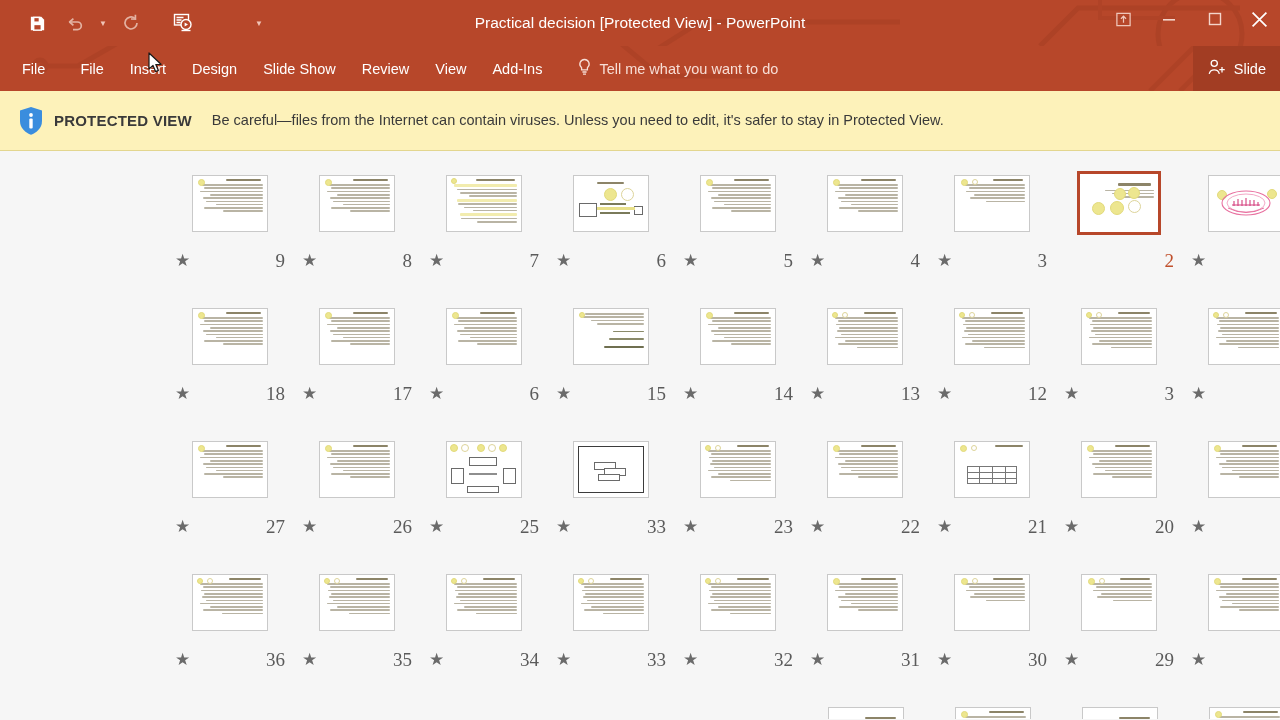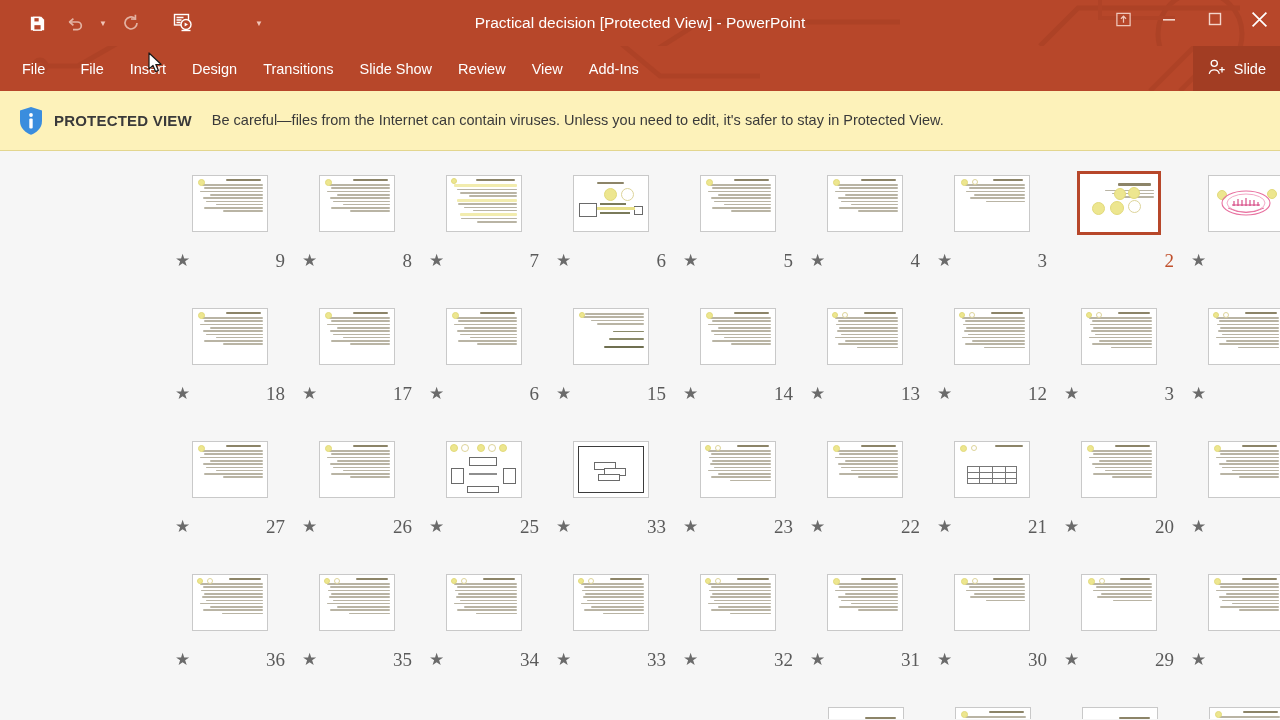--- a/index.html
+++ b/index.html
@@ -292,26 +292,34 @@
       <path d="M1150 45 L1200 -5"></path>
       <path d="M1180 45 L1230 -5"></path>
       <path d="M600 -20 L660 30 L760 30"></path>
     </g>
   </svg>
 
   <div class="tab file">File</div>
   <div class="tab">File</div>
   <div class="tab">Insert</div>
   <div class="tab">Design</div>
-  <div class="tab">Transitions</div>
   <div class="tab">Slide Show</div>
   <div class="tab">Review</div>
   <div class="tab">View</div>
   <div class="tab">Add-Ins</div>
 
+  <div class="tellme">
+    <span>
+      <svg width="15" height="18" viewBox="0 0 15 18" fill="none" stroke="#f7ded6" stroke-width="1.3">
+        <path d="M7.5 1.5 a4.6 4.6 0 0 1 2.9 8.2 v2.1 h-5.8 v-2.1 A4.6 4.6 0 0 1 7.5 1.5 z"></path>
+        <path d="M5.4 14 h4.2 M6 16.2 h3"></path>
+      </svg>
+    </span>
+    <span>Tell me what you want to do</span>
+  </div>
 
   <div class="share">
     <span>
       <svg width="20" height="20" viewBox="0 0 22 20" fill="none" stroke="#ffffff" stroke-width="1.4">
         <circle cx="8" cy="6" r="3.4"></circle>
         <path d="M2.4 17.5 a5.8 5.8 0 0 1 11.2 0"></path>
         <path d="M16.5 10 v6 M13.5 13 h6"></path>
       </svg>
     </span>
     <span>Slide</span>

